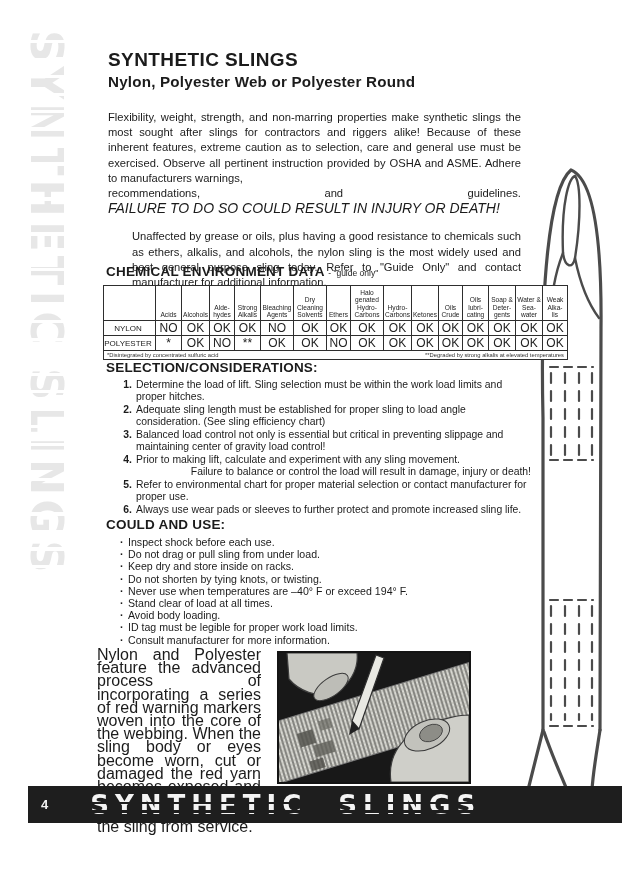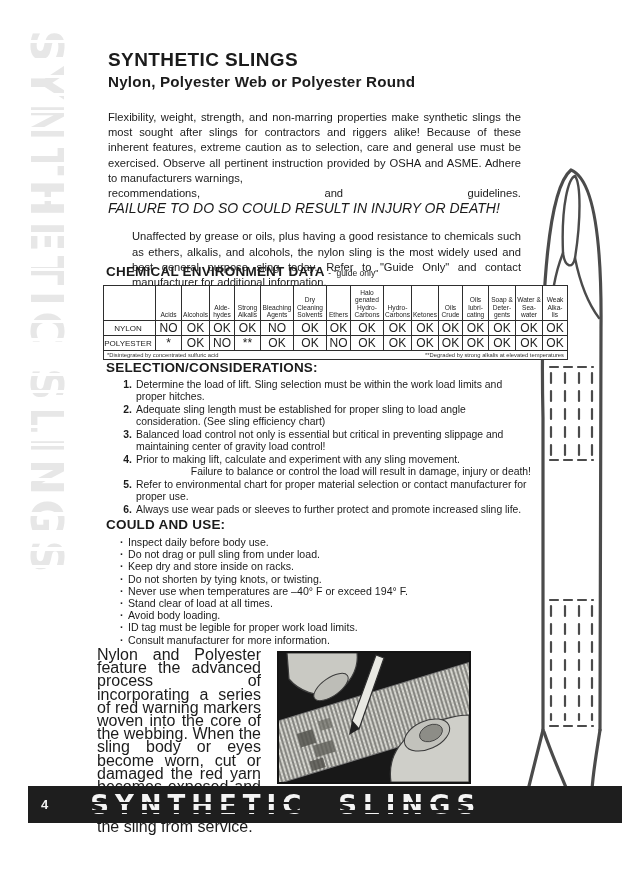--- a/index.html
+++ b/index.html
@@ -275,21 +275,21 @@
           <div class="sel-txt">Always use wear pads or sleeves to further protect and promote increased sling life.</div>
         </div>
       </div>
   </div>
 
   <div class="care">
     <div class="sec-head">COULD AND USE:</div>
     <div id="care-list">
         <div class="care-item">
           <span class="care-bullet">·</span>
-          <span>Inspect daily before body use.</span>
+          <span>Inspect shock before each use.</span>
         </div>
         <div class="care-item">
           <span class="care-bullet">·</span>
           <span>Do not drag or pull sling from under load.</span>
         </div>
         <div class="care-item">
           <span class="care-bullet">·</span>
           <span>Keep dry and store inside on racks.</span>
         </div>
         <div class="care-item">

